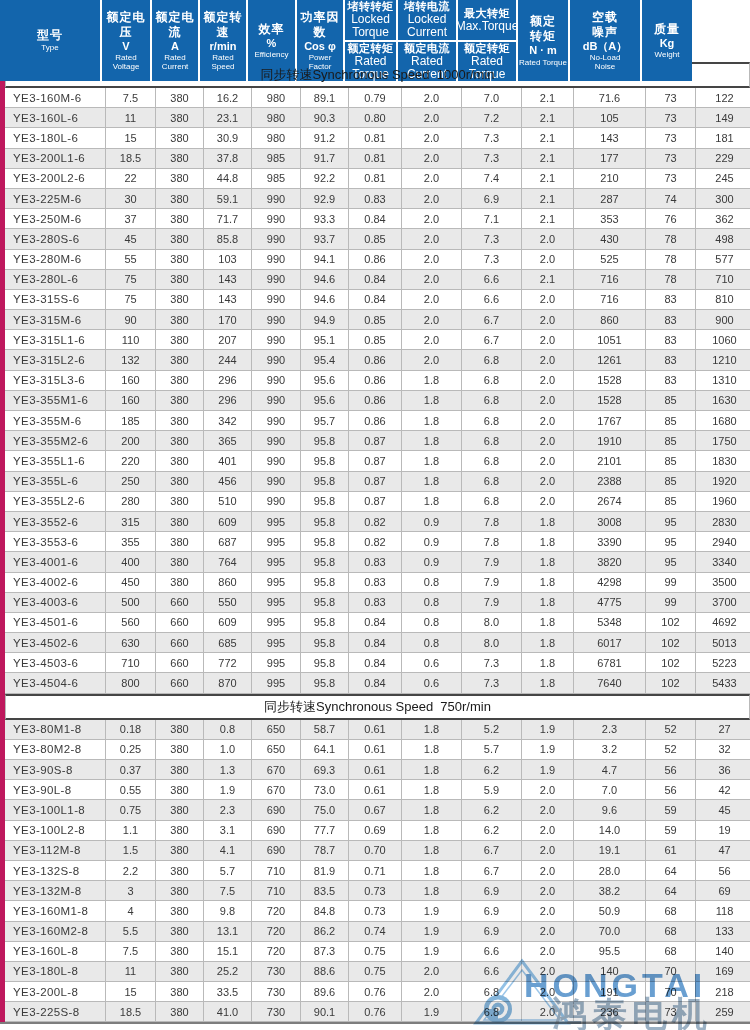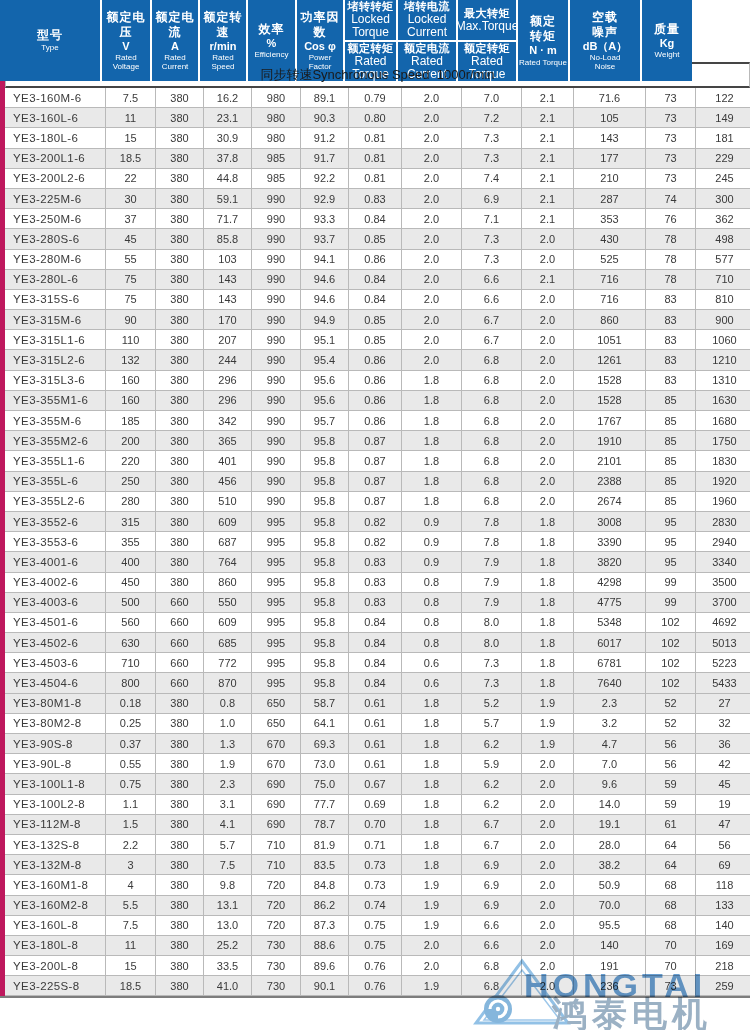--- a/index.html
+++ b/index.html
@@ -573,20 +573,21 @@
         <div class="cell">995</div>
         <div class="cell">95.8</div>
         <div class="cell">0.84</div>
         <div class="cell">0.6</div>
         <div class="cell">7.3</div>
         <div class="cell">1.8</div>
         <div class="cell">7640</div>
         <div class="cell">102</div>
         <div class="cell">5433</div>
       </div>
+      <div class="section-bar">同步转速Synchronous Speed  750r/min</div>
       <div class="row alt">
         <div class="cell type-cell">YE3-80M1-8</div>
         <div class="cell">0.18</div>
         <div class="cell">380</div>
         <div class="cell">0.8</div>
         <div class="cell">650</div>
         <div class="cell">58.7</div>
         <div class="cell">0.61</div>
         <div class="cell">1.8</div>
         <div class="cell">5.2</div>
@@ -742,21 +743,21 @@
         <div class="cell">6.9</div>
         <div class="cell">2.0</div>
         <div class="cell">70.0</div>
         <div class="cell">68</div>
         <div class="cell">133</div>
       </div>
       <div class="row">
         <div class="cell type-cell">YE3-160L-8</div>
         <div class="cell">7.5</div>
         <div class="cell">380</div>
-        <div class="cell">13.0</div>
+        <div class="cell">15.1</div>
         <div class="cell">720</div>
         <div class="cell">87.3</div>
         <div class="cell">0.75</div>
         <div class="cell">1.9</div>
         <div class="cell">6.6</div>
         <div class="cell">2.0</div>
         <div class="cell">95.5</div>
         <div class="cell">68</div>
         <div class="cell">140</div>
       </div>

